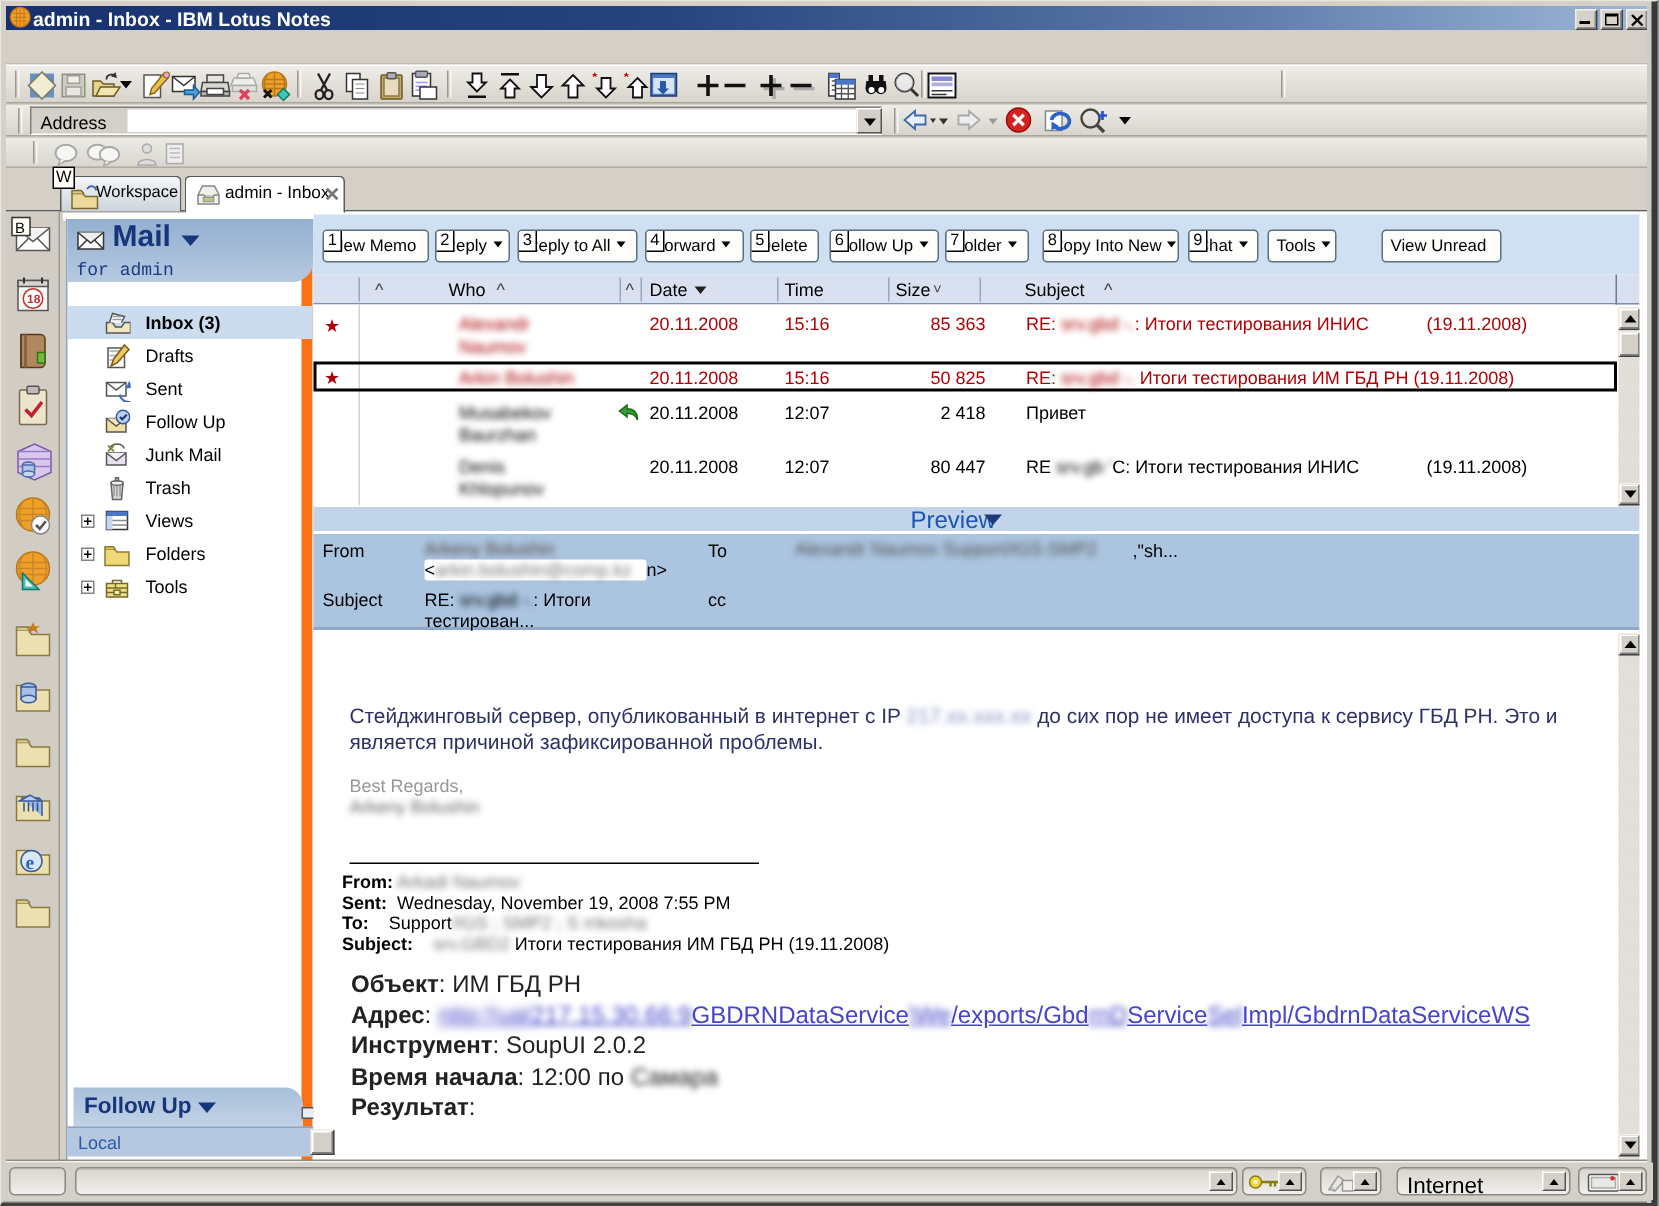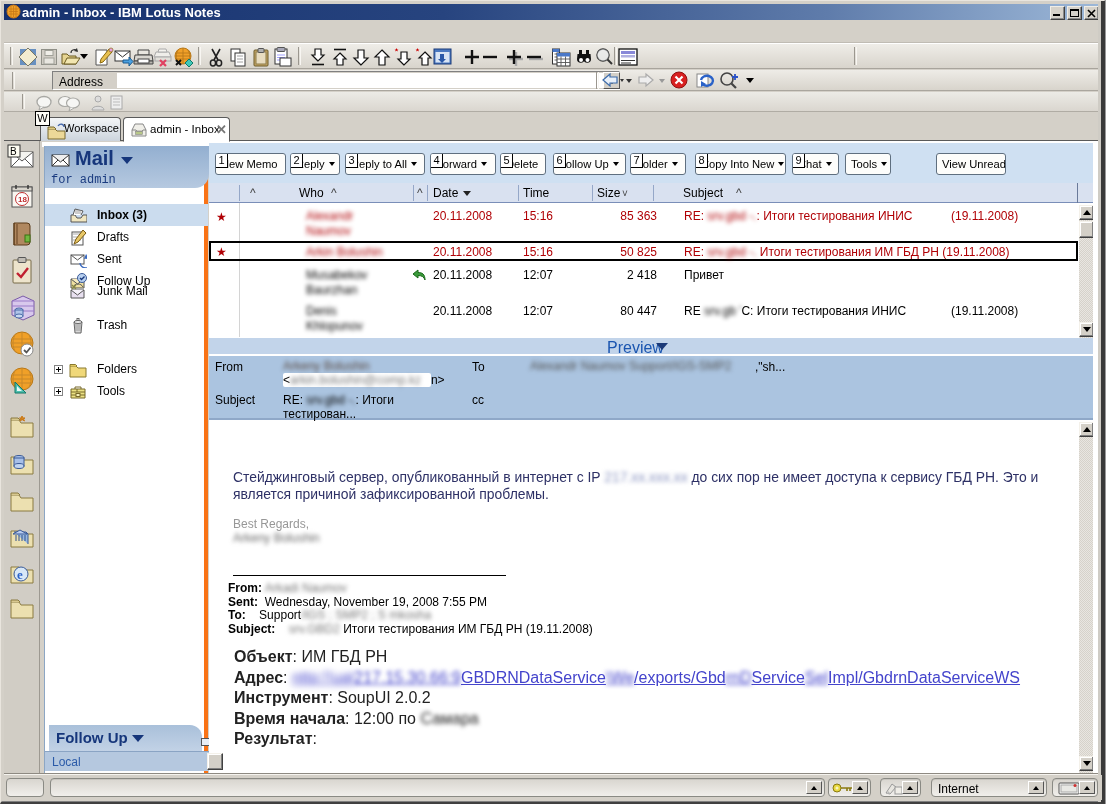--- a/index.html
+++ b/index.html
@@ -24,21 +24,21 @@
 #addrrow { left:4px; top:70px; width:1098px; height:21px; background:linear-gradient(to bottom,#eeece7,#d8d4cc); border-bottom:1px solid #aaa69e; }
 #toolbar3 { left:4px; top:92px; width:1098px; height:20px; background:linear-gradient(to bottom,#ecebe6,#dad6cf); border-bottom:1px solid #b0aca4; }
 .vsep { width:3px; background:transparent; border-left:1px solid #9b978f; border-right:1px solid #f8f6f2; }
 .ticon { top:2px; width:22px; height:22px; }
 
 #tabrow { left:4px; top:112px; width:1098px; height:29px; background:#d4d0c8; border-bottom:1px solid #5a5a5a; }
 .tab { top:5px; height:24px; white-space:nowrap; border:1px solid #5a5a5a; border-bottom:none; border-radius:4px 4px 0 0; font-size:12px; color:#000; }
 
 #bstrip { left:4px; top:141px; width:36px; height:634px; background:#d1cdc5; border-right:1px solid #9d9991; }
 
-#navpanel { left:44px; top:146px; width:164px; height:629px; background:#fff; border-left:1px solid #8ca6c4; border-right:4px solid #f97316; }
+#navpanel { left:44px; top:146px; width:164px; height:629px; background:#fff; border-left:1px solid #8ca6c4; border-right:7px solid #f97316; }
 #navhead { left:0px; top:0px; width:164px; height:42px; background:linear-gradient(to bottom,#93afd0,#b6c9e0); border-radius:0 0 14px 0; }
 .navrow { left:0; width:163px; height:22px; font-size:12px; color:#000; }
 .navico { left:24px; top:2px; width:18px; height:18px; }
 .navtxt { left:52px; top:4px; }
 .plusbox { left:9px; top:7px; width:9px; height:9px; border:1px solid #848484; background:#fff; }
 .plusbox:before { content:""; position:absolute; left:1px; top:3px; width:5px; height:1px; background:#000; }
 .plusbox:after { content:""; position:absolute; left:3px; top:1px; width:1px; height:5px; background:#000; }
 
 #mainpane { left:209px; top:141px; width:884px; height:634px; background:#fff; }
 #actionbar { left:0; top:2px; width:884px; height:40px; background:#cfe0f2; }
@@ -236,21 +236,21 @@
       <rect x="2" y="3" width="18" height="16" fill="#fff" stroke="#111" stroke-width="1.3"></rect>
       <rect x="4" y="5" width="14" height="3" fill="#8888d8"></rect>
       <rect x="4" y="9" width="14" height="2.5" fill="#b0b0e0"></rect>
       <path d="M4 14.5 h14 M4 17 h10" stroke="#333" stroke-width="1"></path>
     </svg>
  <div class="abs vsep" style="left:850px;top:3px;height:18px;"></div>
 </div>
 
 <div class="abs" id="addrrow">
   <div class="abs vsep" style="left:8px;top:2px;height:17px;"></div>
-  <div class="abs" style="left:16px;top:1px;width:568px;height:19px;border:1px solid #808080;border-bottom-color:#fff;border-right-color:#fff;background:#d4d0c8;margin-left:32px;">
+  <div class="abs" style="left:16px;top:1px;width:568px;height:19px;border:1px solid #808080;border-bottom-color:#fff;border-right-color:#fff;background:#d4d0c8;">
     <div class="abs" style="left:6px;top:3px;font-size:12px;">Address</div>
     <div class="abs" style="left:64px;top:1px;width:486px;height:15px;background:#fff;"></div>
     <div class="abs" style="left:550px;top:0px;width:17px;height:17px;background:#d4d0c8;border:1px solid #fff;border-right-color:#555;border-bottom-color:#555;">
         <div class="arr dn" style="margin-top:6px;"></div>
       </div>
   </div>
   <div class="abs vsep" style="left:592px;top:2px;height:17px;"></div>
   <svg class="abs" style="left:597px;top:2px" width="24" height="17">
       <polygon points="2,8 9,2 9,5 16,5 16,11 9,11 9,14" fill="#e8f0fa" stroke="#3a6aaa" stroke-width="1.2"></polygon>
       <polygon points="19,7 23,7 21,10" fill="#333"></polygon>
@@ -435,37 +435,47 @@
   </div>
   <div class="abs navrow" style="top:124px;">
     <svg class="abs navico">
         <path d="M2 7 h13 v9 h-13 Z" fill="#f0e0a0" stroke="#555"></path>
         <path d="M2 7 L8.5 12 L15 7" fill="#f8ecc0" stroke="#555"></path>
         <circle cx="13" cy="6" r="4.5" fill="#b8d0f0" stroke="#3a5a98"></circle>
         <path d="M11 6 l1.5 1.5 3 -3" stroke="#16367b" stroke-width="1.4" fill="none"></path>
       </svg>
     <div class="abs navtxt">Follow Up</div>
   </div>
-  <div class="abs navrow" style="top:134px;">
+  <div class="abs navrow" style="top:146px;">
     <svg class="abs navico">
         <path d="M2 8 h13 v8 h-13 Z" fill="#e8e0f0" stroke="#555"></path>
         <path d="M2 8 L8.5 13 L15 8" fill="#f4f0f8" stroke="#555"></path>
         <path d="M4 5 C6 1 12 1 14 5" fill="none" stroke="#555"></path>
         <path d="M3 3 L7 7 M7 3 L3 7" stroke="#884" stroke-width="1.2"></path>
       </svg>
     <div class="abs navtxt">Junk Mail</div>
   </div>
   <div class="abs navrow" style="top:168px;">
     <svg class="abs navico">
         <path d="M5 6 h8 l-1 11 h-6 Z" fill="#d8d8d8" stroke="#666"></path>
         <ellipse cx="9" cy="6" rx="4" ry="1.5" fill="#eee" stroke="#666"></ellipse>
         <path d="M7 8 v7 M9 8 v7 M11 8 v7" stroke="#999"></path>
         <rect x="8" y="2.5" width="2" height="2" fill="#bbb" stroke="#666"></rect>
       </svg>
     <div class="abs navtxt">Trash</div>
+  </div>
+  <div class="abs navrow" style="top:190px;">
+    <div class="abs plusbox"></div>
+    <svg class="abs navico">
+        <rect x="2" y="3" width="14" height="12" fill="#fff" stroke="#333"></rect>
+        <rect x="2" y="3" width="14" height="3" fill="#4a78c8"></rect>
+        <rect x="2" y="6" width="4" height="9" fill="#c8d8f0"></rect>
+        <path d="M6 9 h10 M6 12 h10" stroke="#888"></path>
+      </svg>
+    <div class="abs navtxt">Views</div>
   </div>
   <div class="abs navrow" style="top:212px;">
     <div class="abs plusbox"></div>
     <svg class="abs navico">
         <path d="M1 6 h6 l2 2 h8 v9 h-16 Z" fill="#f0d879" stroke="#8a7a30"></path>
         <path d="M1 6 v-1.5 h5.5 l1.5 1.5" fill="#e0c860" stroke="#8a7a30"></path>
       </svg>
     <div class="abs navtxt">Folders</div>
   </div>
   <div class="abs navrow" style="top:234px;">
@@ -493,21 +503,21 @@
     <div class="abs abtn" style="left:6px;width:71px;"><span class="numhint">1</span>New Memo</div>
     <div class="abs abtn" style="left:81px;width:50px;"><span class="numhint">2</span>Reply<span class="da"></span></div>
     <div class="abs abtn" style="left:136px;width:80px;"><span class="numhint">3</span>Reply to All<span class="da"></span></div>
     <div class="abs abtn" style="left:221px;width:66px;"><span class="numhint">4</span>Forward<span class="da"></span></div>
     <div class="abs abtn" style="left:291px;width:46px;"><span class="numhint">5</span>Delete</div>
     <div class="abs abtn" style="left:344px;width:73px;"><span class="numhint">6</span>Follow Up<span class="da"></span></div>
     <div class="abs abtn" style="left:421px;width:56px;"><span class="numhint">7</span>Folder<span class="da"></span></div>
     <div class="abs abtn" style="left:486px;width:91px;"><span class="numhint">8</span>Copy Into New<span class="da"></span></div>
     <div class="abs abtn" style="left:583px;width:47px;"><span class="numhint">9</span>Chat<span class="da"></span></div>
     <div class="abs abtn" style="left:636px;width:46px;">Tools<span class="da"></span></div>
-    <div class="abs abtn" style="left:727px;width:70px;">View Unread</div>
+    <div class="abs abtn" style="left:712px;width:80px;">View Unread</div>
   </div>
   <div class="abs" id="listhead">
     <div class="abs hsep" style="left:30px"></div>
     <div class="abs" style="left:41px;top:3px;color:#444;">^</div>
     <div class="abs" style="left:90px;top:3px;">Who</div>
     <div class="abs" style="left:122px;top:3px;color:#444;">^</div>
     <div class="abs hsep" style="left:204px"></div>
     <div class="abs" style="left:208px;top:3px;color:#444;">^</div>
     <div class="abs hsep" style="left:218px"></div>
     <div class="abs" style="left:224px;top:3px;">Date</div>
@@ -629,21 +639,21 @@
   </div>
   <div class="abs sfield" style="left:876px;width:41px;">
     <svg class="abs" style="left:3px;top:2px" width="20" height="14">
         <path d="M2 12 L8 3 L12 6 L6 13 Z" fill="#e8e6e0" stroke="#999"></path>
         <rect x="11" y="6" width="7" height="7" fill="#f0eee8" stroke="#999"></rect>
         <path d="M3 13 l3 -1 -2 -2 Z" fill="#bbb"></path>
       </svg>
     <div class="sup"></div>
   </div>
   <div class="abs sfield" style="left:927px;width:116px;">
-    <div class="abs" style="left:6px;top:3px;font-size:12px;">Internet</div>
+    <div class="abs" style="left:6px;top:3px;font-size:15px;">Internet</div>
     <div class="sup"></div>
   </div>
   <div class="abs sfield" style="left:1048px;width:46px;">
     <svg class="abs" style="left:5px;top:3px" width="22" height="13">
         <rect x="1" y="1" width="20" height="11" rx="1" fill="#f8f8f6" stroke="#555"></rect>
         <rect x="3" y="3" width="16" height="7" fill="#e8e8e4" stroke="#aaa"></rect>
         <circle cx="17" cy="3.5" r="1.5" fill="#d03030"></circle>
       </svg>
     <div class="sup"></div>
   </div>

